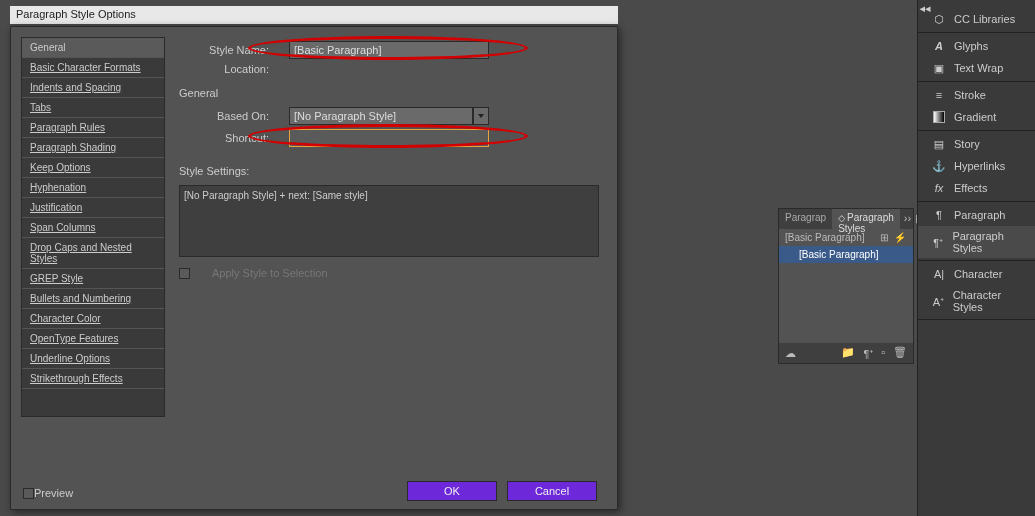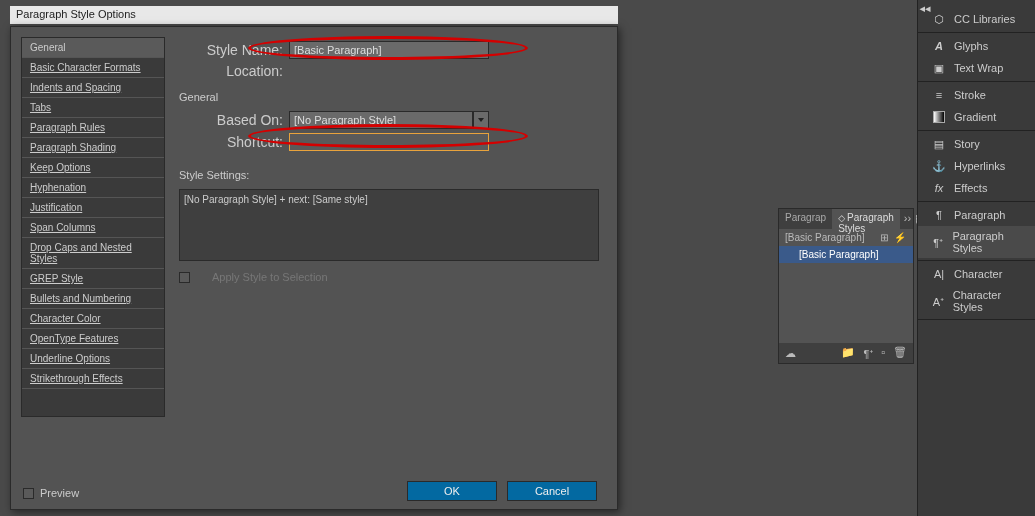--- a/index.html
+++ b/index.html
@@ -19,36 +19,36 @@
     overflow-y: auto; height: 380px;
   }
   .dlg-side-item {
     padding: 4px 8px; font-size: 10px; color: #ccc; border-bottom: 1px solid #555; cursor: pointer;
     text-decoration: underline;
   }
   .dlg-side-item.sel { background: #5a5a5a; text-decoration: none; }
 
   .dlg-main { flex: 1; padding: 14px 18px 0 14px; position: relative; }
   .form-row { display: flex; align-items: center; margin-bottom: 4px; }
-  .lbl { width: 110px; text-align: right; padding-right: 6px; font-size: 14px; }
+  .lbl { width: 110px; text-align: right; padding-right: 20px; font-size: 11px; }
   .inp { background: #6a6a6a; border: 1px solid #2a2a2a; color: #ddd; height: 18px; font-size: 11px; padding: 0 4px; }
   .inp.w200 { width: 200px; }
   .sel-wrap { display:flex; }
   .sel-inp { width: 184px; }
   .sel-btn { width: 16px; height:18px; background:#6a6a6a; border:1px solid #2a2a2a; display:flex; align-items:center; justify-content:center; }
   .tri-down { width:0;height:0;border-left:3px solid transparent;border-right:3px solid transparent;border-top:4px solid #222; }
   .section-head { font-size: 11px; color: #ccc; margin: 12px 0 8px 0; }
   .shortcut-inp { width: 200px; height: 18px; background:#5a5a5a; border:1px solid #e8a33c; }
   .settings-box { width: 420px; height: 72px; background:#3f3f3f; border:1px solid #2a2a2a; padding: 4px; font-size: 10px; position:relative; }
   .reset-btn { position:absolute; right: 20px; top: 162px; width: 96px; height: 20px; background:#5a5a5a; border:7px solid #84cc16; color:#888; font-size:11px; }
   .chk-row { display:flex; gap:22px; align-items:center; margin-top:10px; font-size:11px; color:#777; }
   .chk { width:11px;height:11px;border:1px solid #2a2a2a; background:#5a5a5a; }
-  .preview-row { position:absolute; left:12px; bottom:10px; display:flex; gap:6px; align-items:center; color:#ccc; font-size:11px; }
+  .preview-row { position:absolute; left:12px; bottom:10px; display:flex; align-items:center; color:#ccc; font-size:11px; }
   .dlg-buttons { position:absolute; right:20px; bottom:8px; display:flex; gap:10px; }
-  .dlg-btn { width:90px; height:20px; background:#0369a1; border:1px solid #2a2a2a; color:#eee; font-size:11px; }
+  .dlg-btn { width:90px; height:20px; background:#6d28d9; border:1px solid #2a2a2a; color:#eee; font-size:11px; }
 
   .annot { position:absolute; border:3px solid #d40000; border-radius: 50%; pointer-events:none; }
 
   
   .pstyles {
     position: absolute; left: 778px; top: 208px; width: 136px; height: 156px;
     background: #535353; border: 1px solid #2a2a2a; color:#bbb;
   }
   .pstyles-tabs { display:flex; background:#3f3f3f; height:20px; align-items:stretch; }
   .pstyles-tab { padding:3px 6px; font-size:10px; color:#aaa; }

